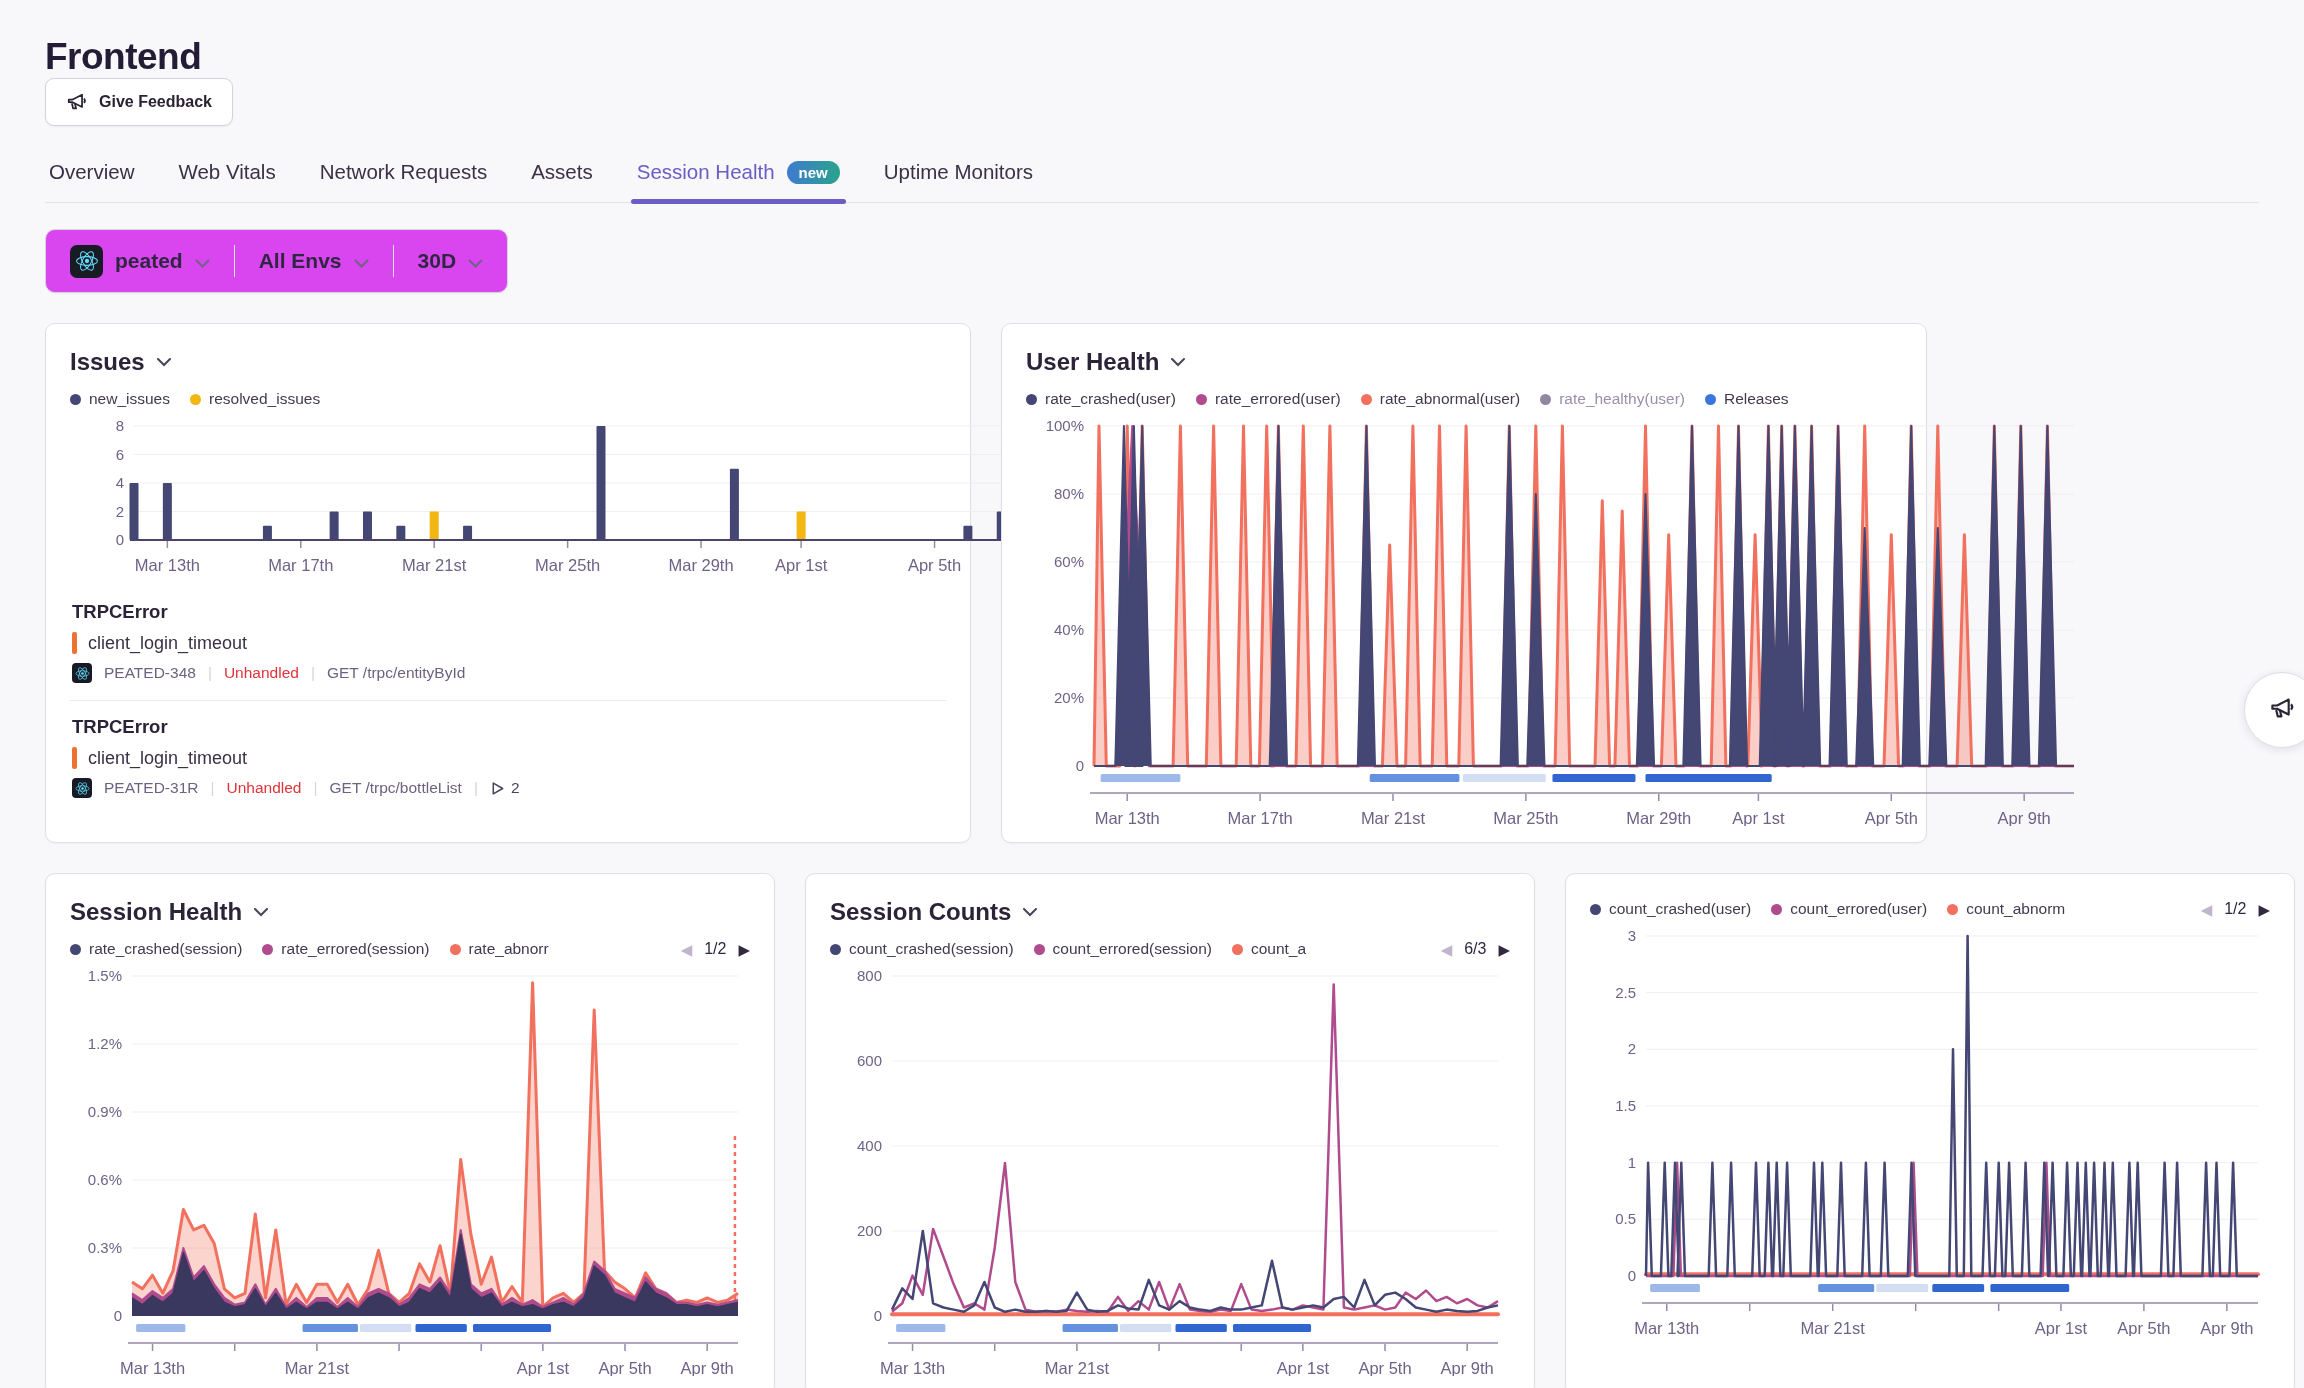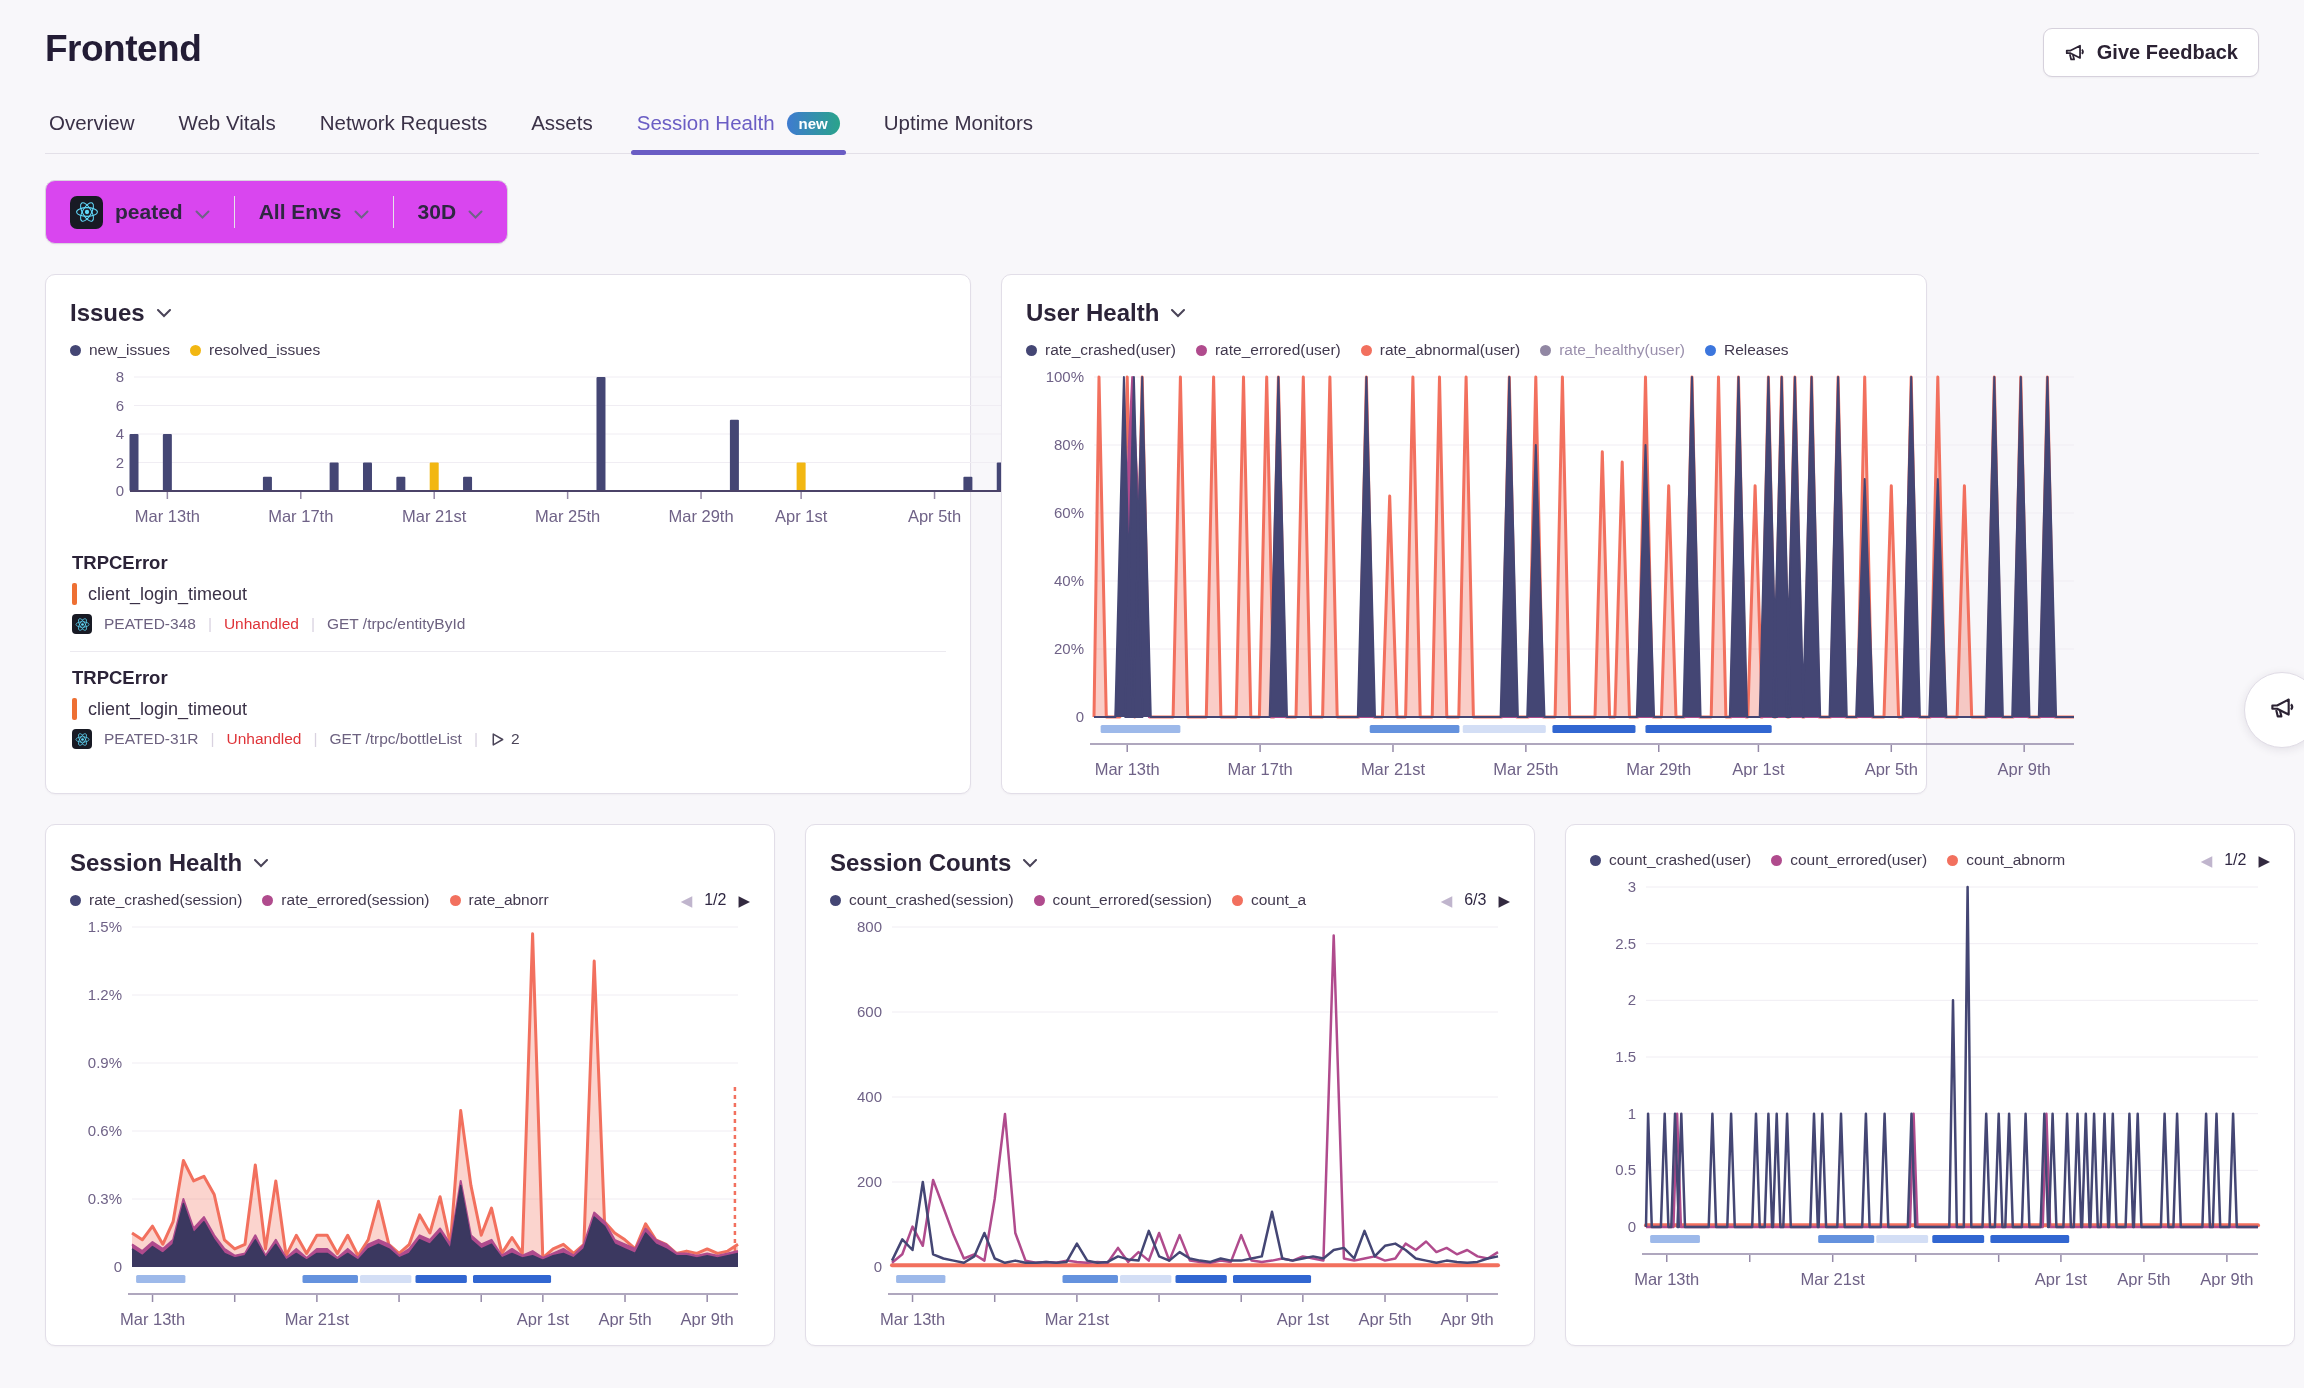--- a/index.html
+++ b/index.html
@@ -1,21 +1,21 @@
 <!DOCTYPE html>
 <html><head>
 <meta charset="utf-8">
 <style>
   html,body{margin:0;padding:0;background:#f8f7fa;font-family:"Liberation Sans",sans-serif;}
   .page{position:relative;width:2304px;height:1388px;overflow:hidden;box-sizing:border-box;padding:0 45px;background:#f8f7fa;}
   
-  .hdr{display:flex;justify-content:space-between;align-items:flex-start;padding-top:28px;}
+  .hdr{display:flex;justify-content:space-between;align-items:flex-start;padding-top:36px;flex-direction:column;}
   .hdr h1{margin:0;font-size:37px;font-weight:700;color:#231c35;letter-spacing:-.5px;}
   .feedback-btn{display:flex;align-items:center;gap:11px;background:#fff;border:1px solid #d6d1dc;border-radius:9px;
-    padding:12px 20px;font-size:20px;font-weight:700;color:#2b2233;cursor:pointer;box-shadow:0 1px 2px rgba(40,30,60,.05);}
+    padding:12px 20px;font-size:16px;font-weight:700;color:#2b2233;cursor:pointer;box-shadow:0 1px 2px rgba(40,30,60,.05);}
   .feedback-btn svg{display:block;}
   
   .tabs{display:flex;gap:40px;margin-top:28px;border-bottom:1px solid #e3e0e8;padding:0 2px;}
   .tab{position:relative;display:flex;align-items:center;gap:12px;padding:6px 2px 18px;font-size:20.5px;color:#3a3147;cursor:pointer;}
   .tab.active{color:#6a5dc4;font-weight:500;}
   .tab .underline{position:absolute;left:-4px;right:-4px;bottom:-2px;height:5px;border-radius:3px;background:#6a5dc4;}
   .badge{background:linear-gradient(90deg,#3f7bd0,#2aa38b);color:#fff;font-size:15px;font-weight:700;
     padding:4px 12px;border-radius:999px;line-height:1;}
   
   .filterbar{display:inline-flex;align-items:center;margin-top:26px;background:#d946ef;border:1px solid #d9d4de;

